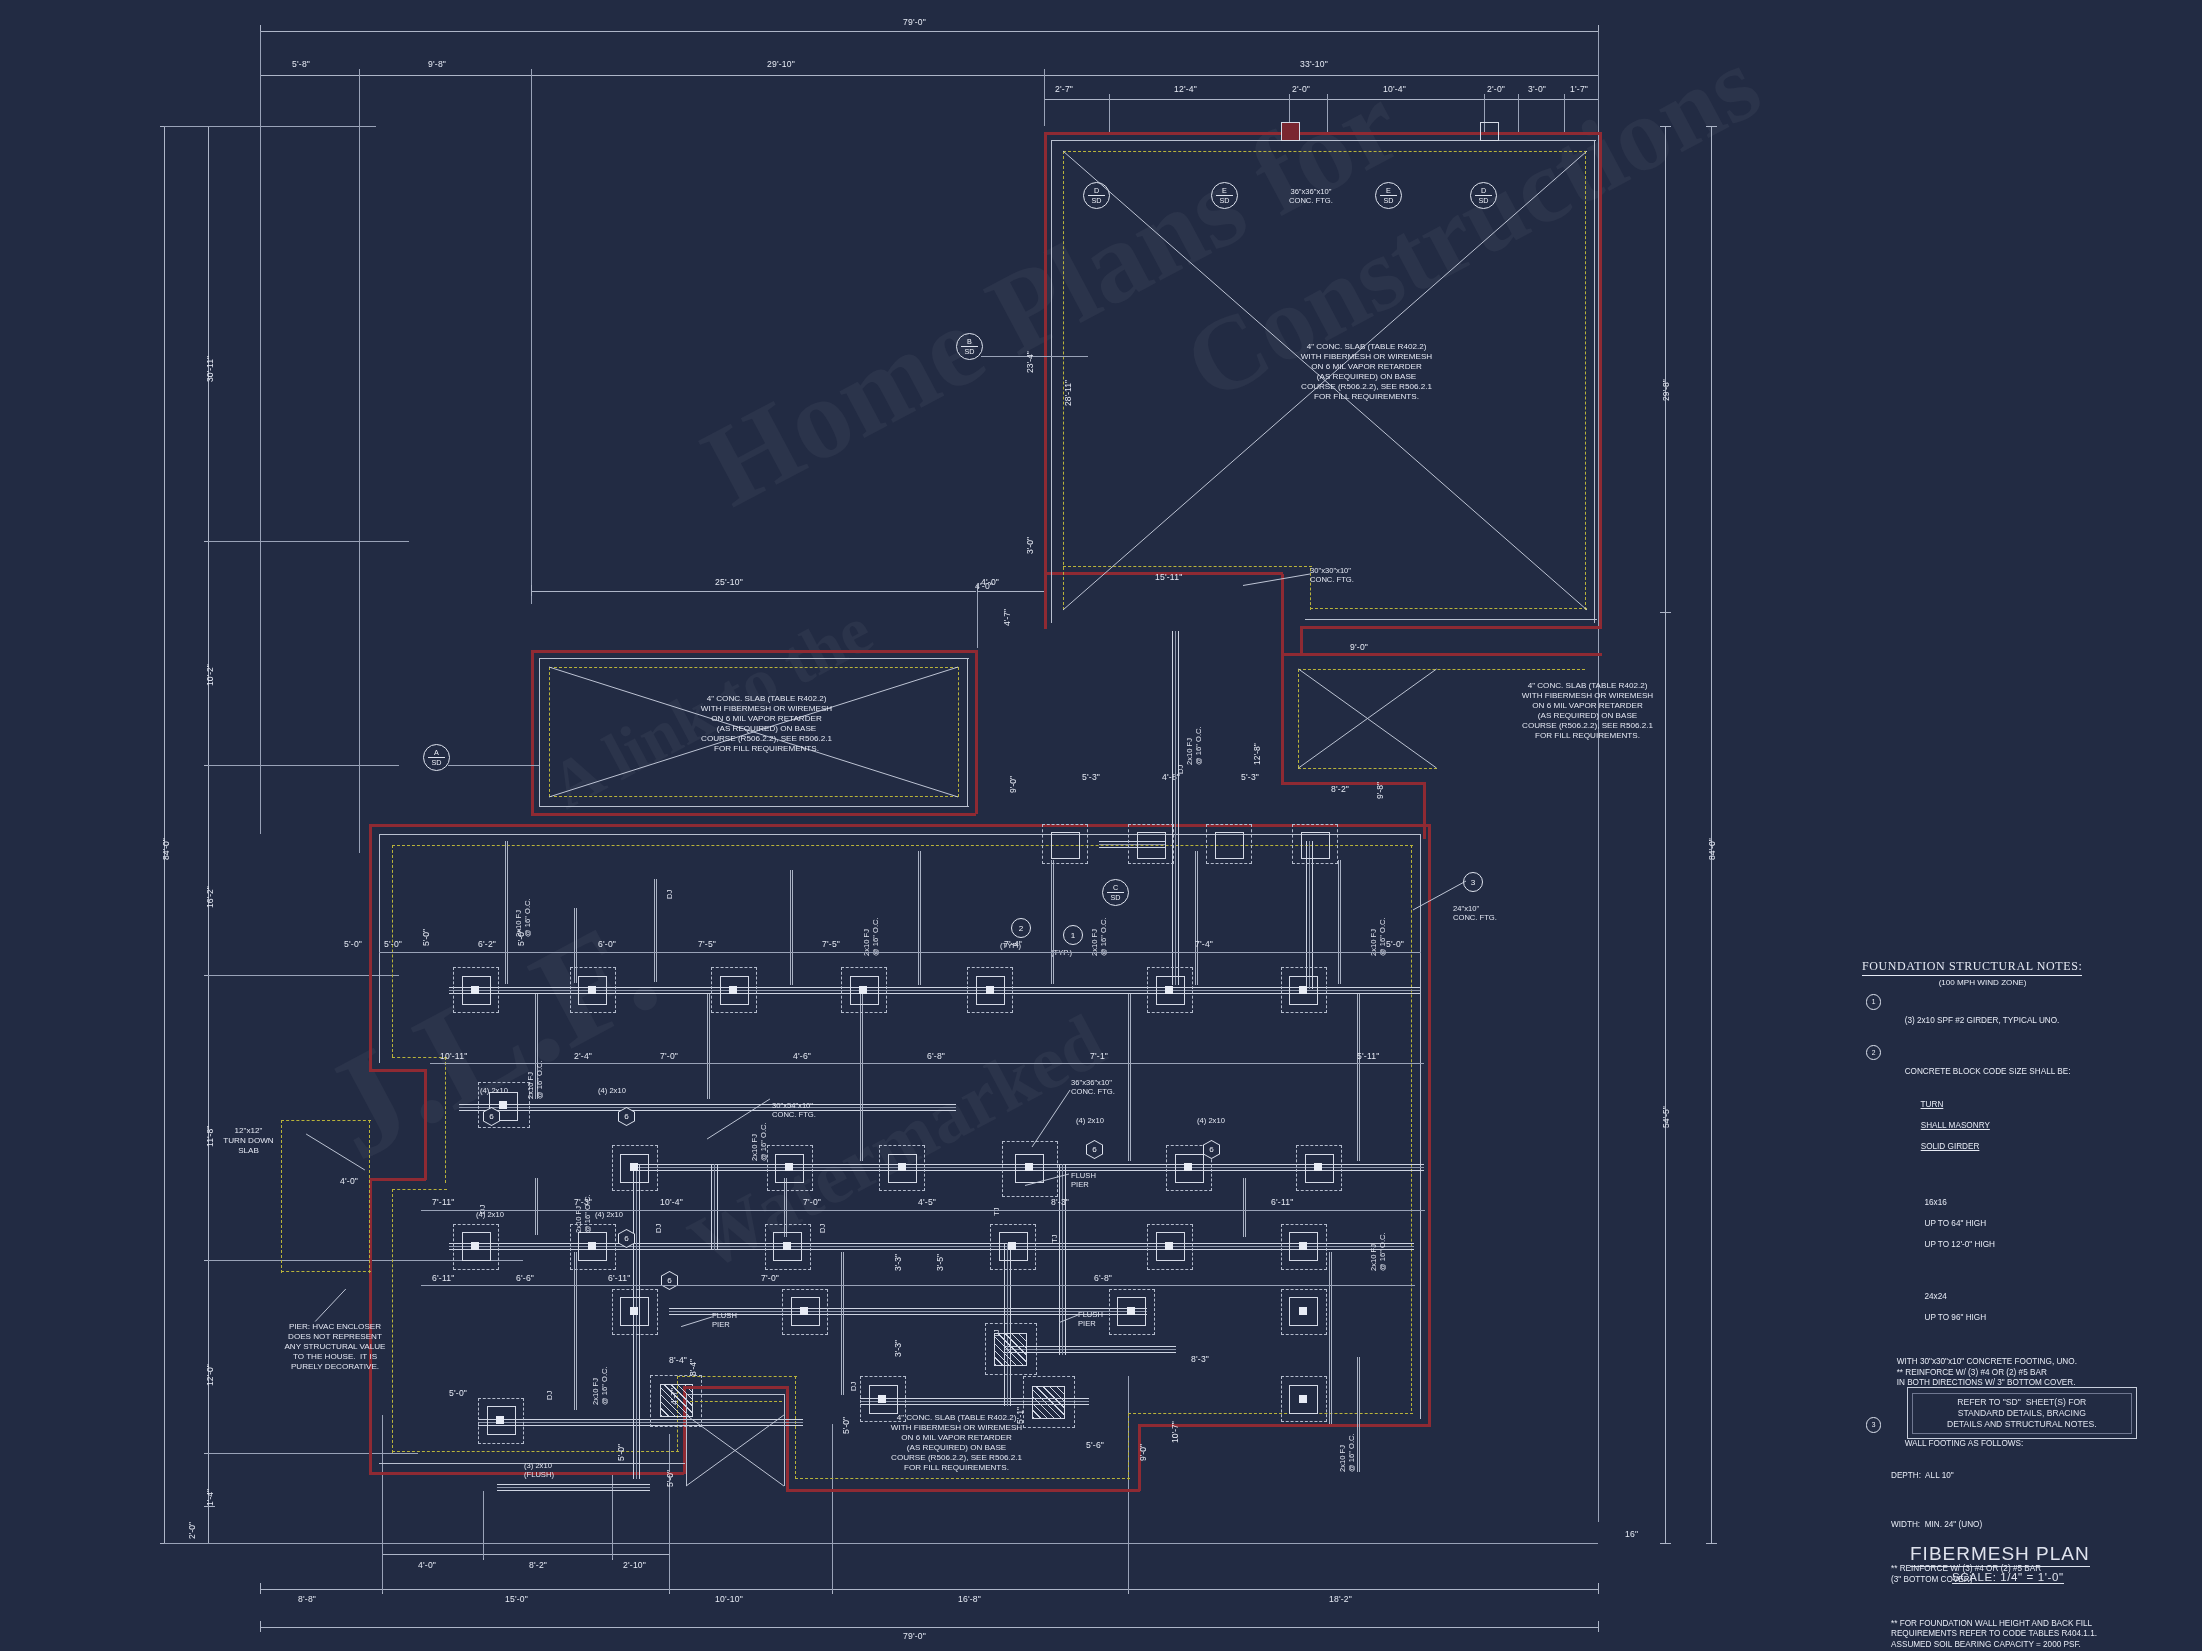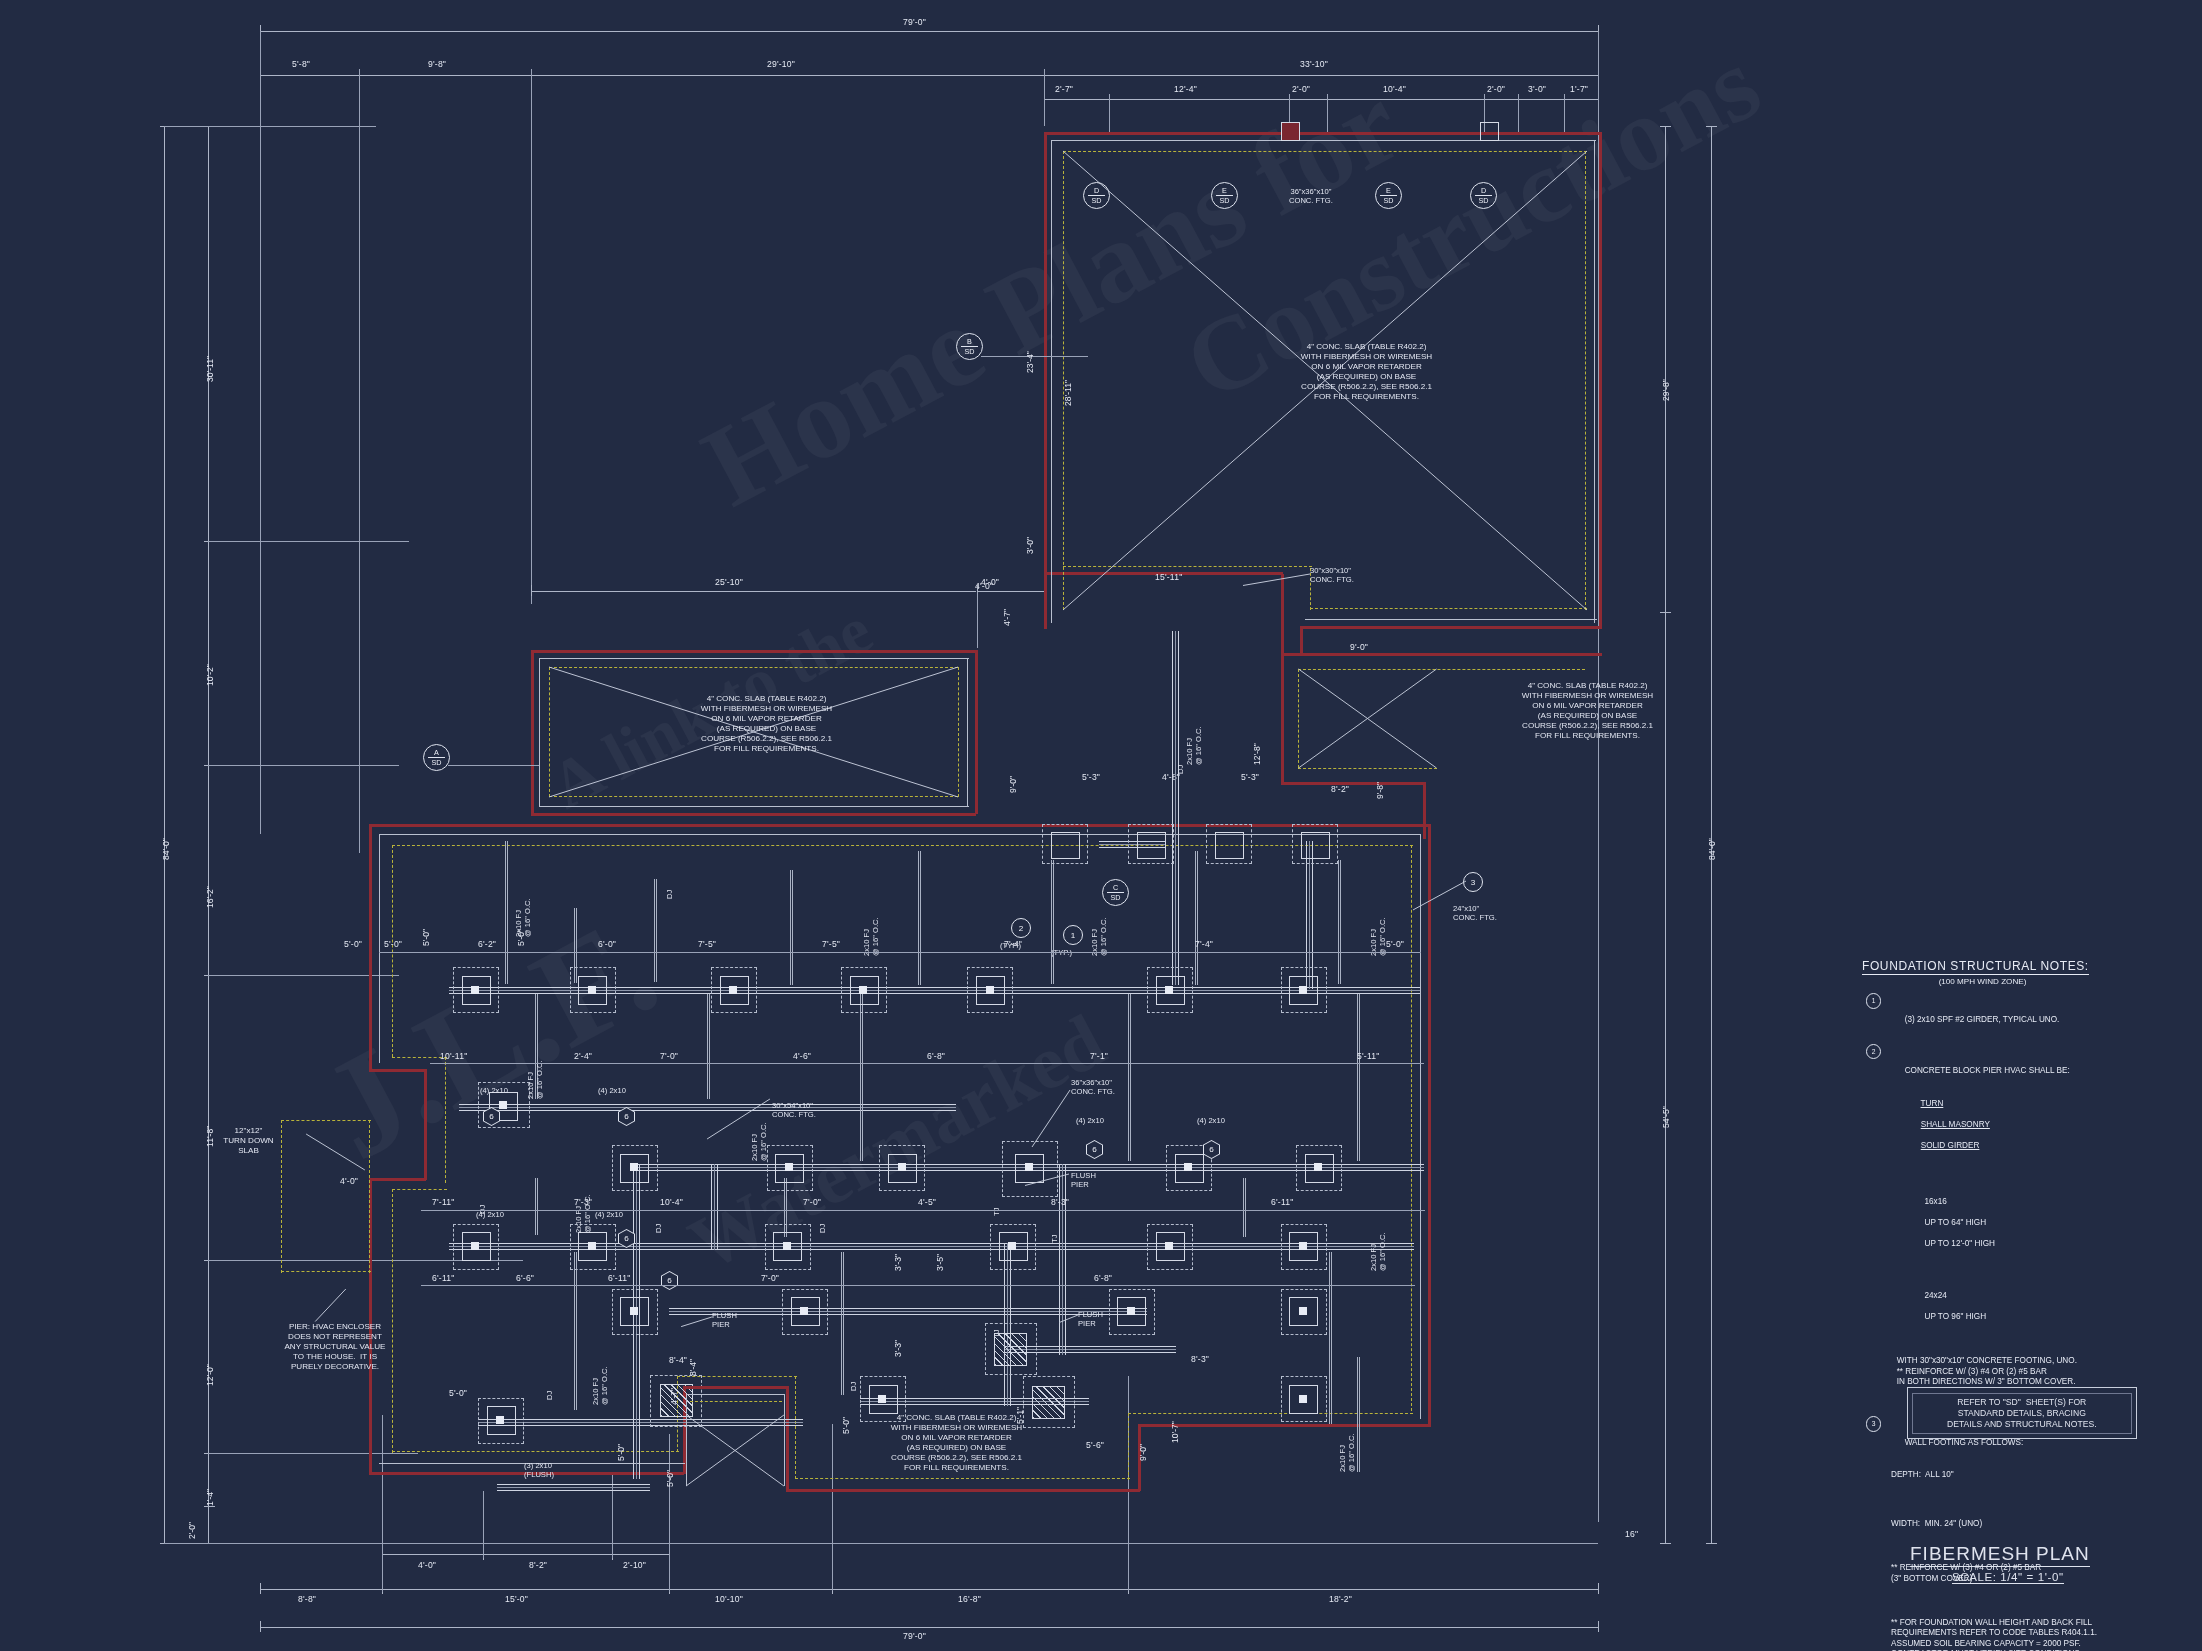--- a/index.html
+++ b/index.html
@@ -62,21 +62,21 @@
        clip-path:polygon(50% 0,100% 25%,100% 75%,50% 100%,0 75%,0 25%);}
 
   
   .note{position:absolute;font-size:8.1px;line-height:10px;color:#e3e7f2;text-align:center;white-space:pre;}
   .lbl{position:absolute;font-size:7.6px;line-height:9px;color:#e3e7f2;white-space:pre;}
   .lblv{position:absolute;font-size:7.6px;line-height:9px;color:#e3e7f2;white-space:pre;
         transform-origin:0 0;transform:rotate(-90deg);}
 
   
   #notes-panel{position:absolute;left:1862px;top:956px;width:315px;color:#e7ebf5;}
-  #notes-panel .h{font-size:12px;letter-spacing:0.6px;border-bottom:1px solid #e7ebf5;display:inline-block;padding-bottom:1px;}
+  #notes-panel .h{font-size:12px;letter-spacing:0.6px;border-bottom:1px solid #e7ebf5;display:inline-block;padding-bottom:1px;font-family:Liberation Serif, serif;}
   #notes-panel .sub{font-size:8.1px;text-align:center;width:241px;margin-top:1.9px;}
   .nrow{position:relative;margin-top:8.6px;padding-left:29px;font-size:8.2px;line-height:10.5px;white-space:pre-wrap;}
   .nrow .mk{position:absolute;left:3.8px;top:-1px;}
   .u{text-decoration:underline;}
   .tbl{font-size:8.2px;line-height:10.5px;white-space:pre;}
   .refbox{position:absolute;left:1907px;top:1387px;width:220px;border:1px solid #c9cfdd;
           padding:4.8px 3.8px;text-align:center;font-size:8.6px;line-height:11px;}
   .refbox .inner{border:1px solid #6f7791;padding:2.9px 1.9px;}
   .title{position:absolute;left:1910px;top:1543px;}
   .title .t1{font-size:19px;letter-spacing:1px;border-bottom:1px solid #dfe4ef;display:inline-block;padding-bottom:1px;}
@@ -833,21 +833,21 @@
     <div class="h">FOUNDATION STRUCTURAL NOTES:</div>
     <div class="sub">(100 MPH WIND ZONE)</div>
 
     <div class="nrow">
       <span class="mk"><span class="cir" style="position:relative;width:13.4px;height:13.4px;font-size:6.7px;display:inline-flex;"><span>1</span></span></span>
       <span>(3) 2x10 SPF #2 GIRDER, TYPICAL UNO.</span>
     </div>
 
     <div class="nrow">
       <span class="mk"><span class="cir" style="position:relative;width:13.4px;height:13.4px;font-size:6.7px;display:inline-flex;"><span>2</span></span></span>
-      <span>CONCRETE BLOCK PIER HVAC SHALL BE:</span>
+      <span>CONCRETE BLOCK CODE SIZE SHALL BE:</span>
       <div class="tbl" style="margin-left:11.5px;margin-top:1.9px;">
         <span class="u">TURN</span>
         <span style="display:inline-block;width:21px;"></span>
         <span class="u">SHALL MASONRY</span>
         <span style="display:inline-block;width:13.4px;"></span>
         <span class="u">SOLID GIRDER</span>
       </div>
       <div class="tbl" style="margin-left:15.3px;margin-top:2.9px;">
         <span>16x16</span>
         <span style="display:inline-block;width:21px;"></span>

